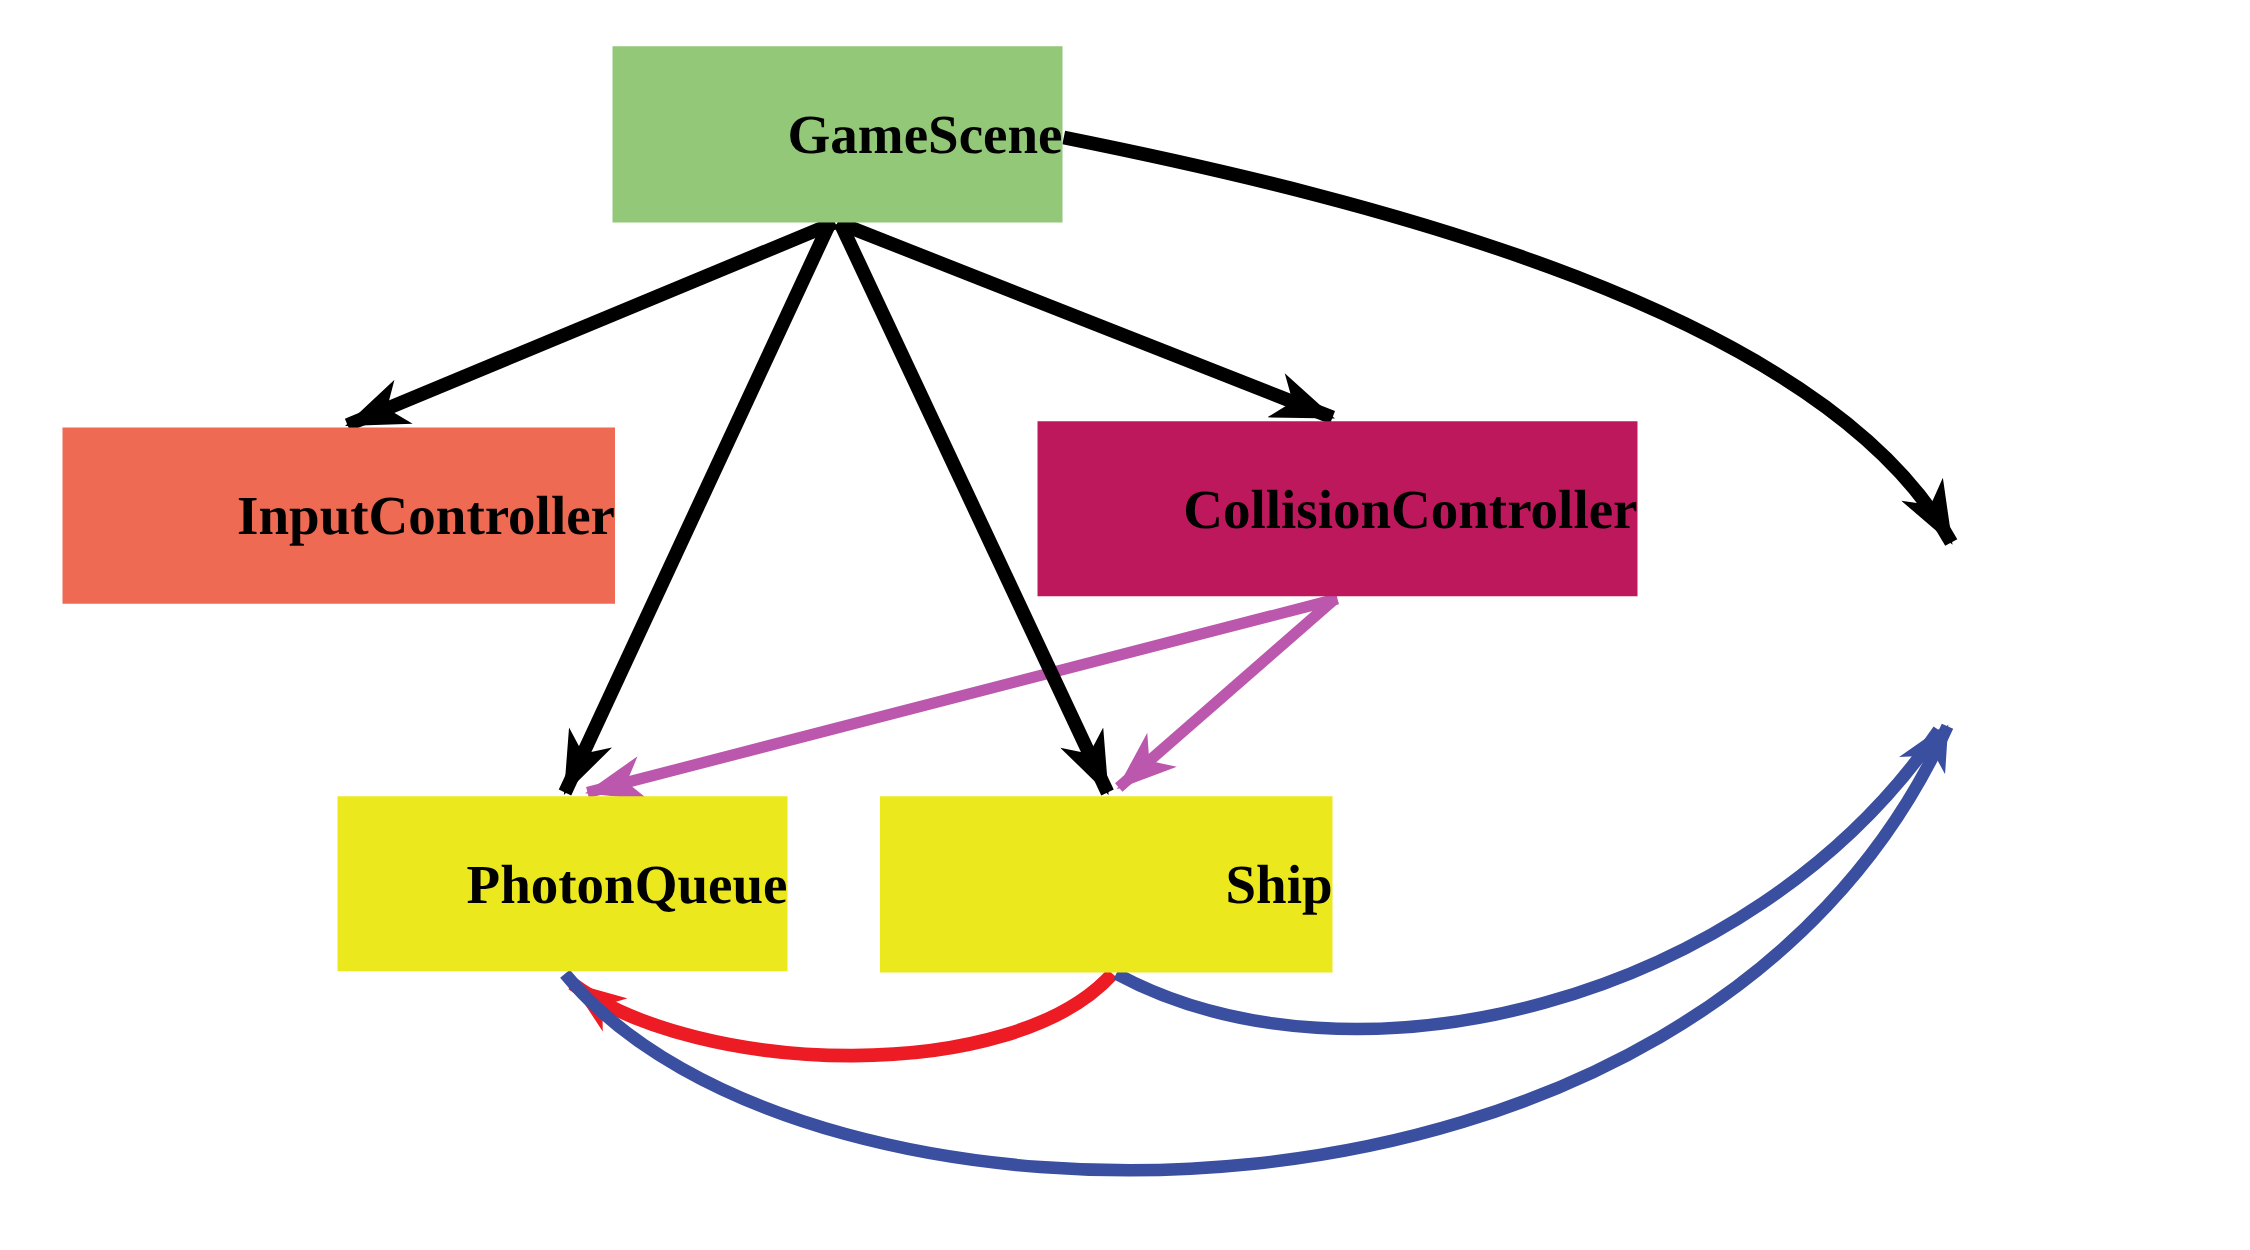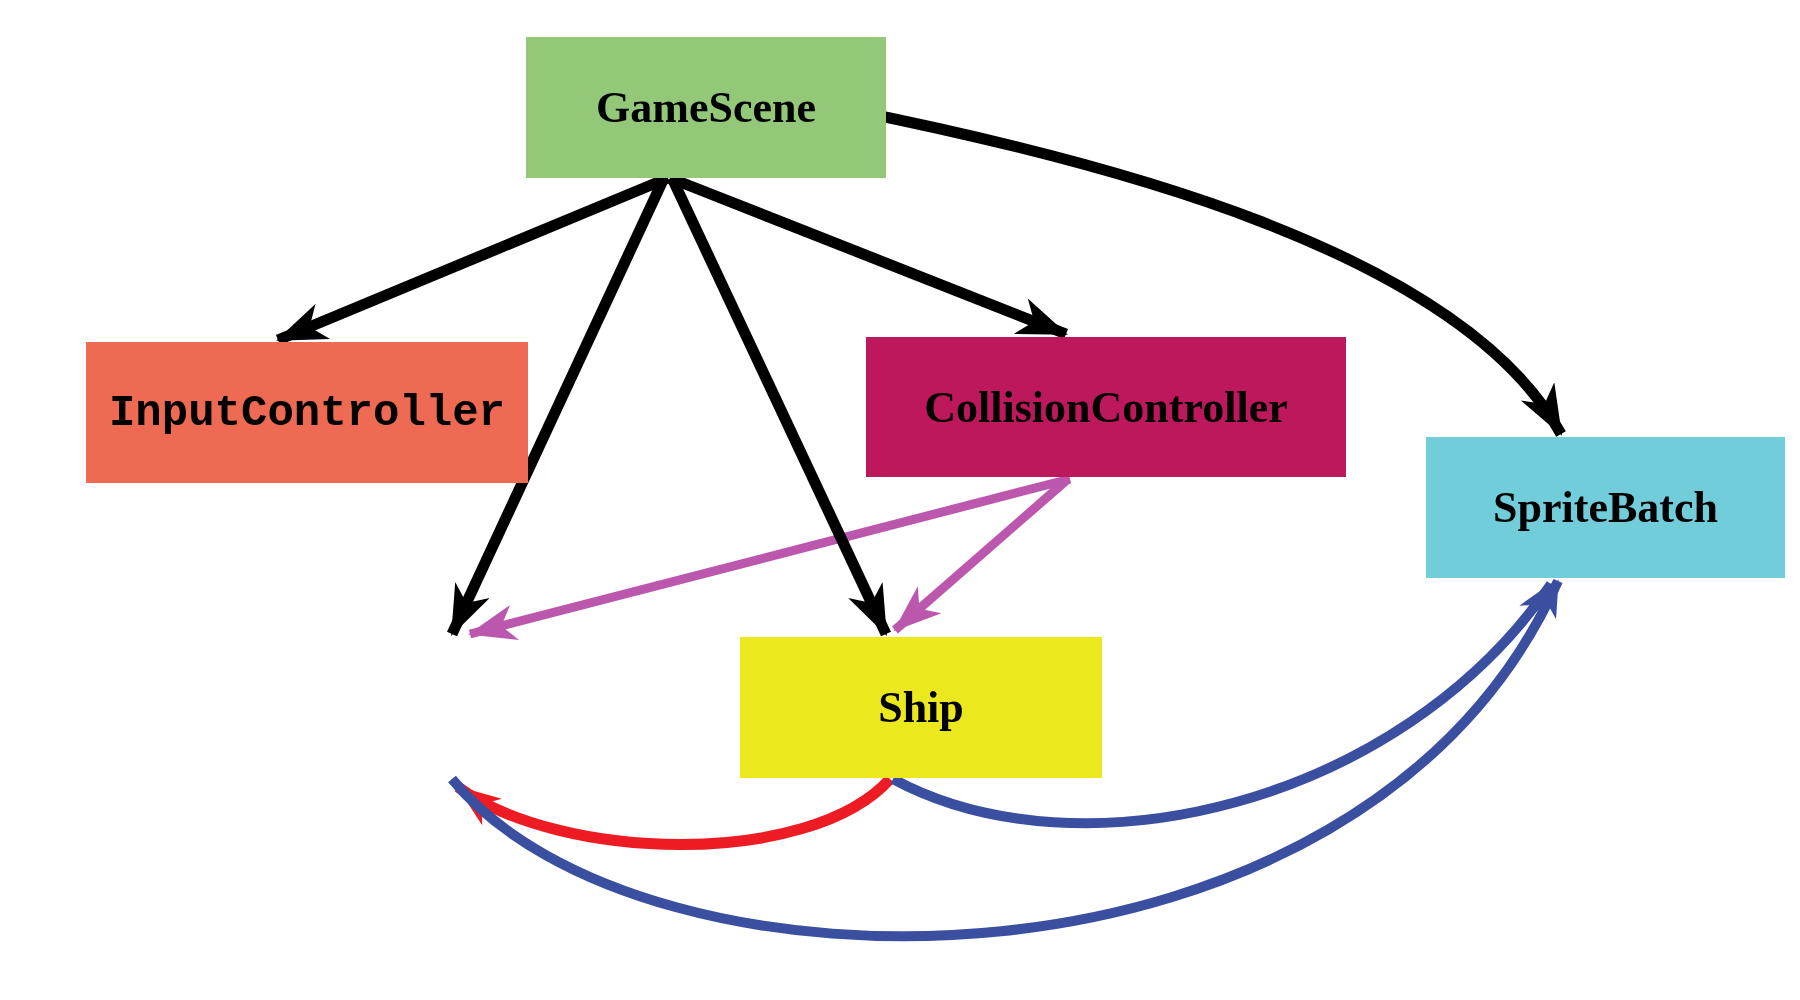--- a/index.html
+++ b/index.html
@@ -22,23 +22,22 @@
     left: 0;
     top: 0;
     width: 1800px;
     height: 1000px;
     pointer-events: none;
   }
   .node {
     position: absolute;
     display: flex;
     align-items: center;
-    justify-content: center;
+    justify-content: flex-end;
     box-sizing: border-box;
-    margin-left: 36px;
   }
   .node-label {
     font-weight: 700;
     font-size: 44px;
     color: #000000;
     letter-spacing: 0px;
     white-space: nowrap;
   }
 </style>
 </head>
@@ -72,30 +71,30 @@
         <path d="M 672 178 L 886 634" fill="none" stroke="#000000" stroke-width="11" marker-end="url(#arrow-black)"></path>
         <path d="M 670 178 L 1066 334" fill="none" stroke="#000000" stroke-width="11" marker-end="url(#arrow-black)"></path>
         <path d="M 851 110 C 1100 160, 1460 250, 1561 434" fill="none" stroke="#000000" stroke-width="11" marker-end="url(#arrow-black)"></path>
       </g>
   </svg>
 
   <div class="node" style="left: 490px; top: 37px; width: 360px; height: 141px; background: rgb(146, 200, 120);">
     <span class="node-label">GameScene</span>
   </div>
 
-  <div class="node" style="left: 50px; top: 342px; width: 442px; height: 141px; background: rgb(238, 106, 82); font-family: Liberation Mono, monospace;">
+  <div class="node" style="left: 50px; top: 342px; width: 442px; height: 141px; background: rgb(238, 106, 82);">
     <span class="node-label">InputController</span>
   </div>
 
   <div class="node" style="left: 830px; top: 337px; width: 480px; height: 140px; background: #be185d;">
     <span class="node-label">CollisionController</span>
   </div>
 
-  <div class="node" style="left: 1390px; top: 437px; width: 359px; height: 141px; background: rgb(112, 205, 217);">
-    <span class="node-label">SpriteBatch</span>
+
+  <div class="node" style="left: 270px; top: 637px; width: 360px; height: 140px; background: rgb(236, 232, 30);">
+    <span class="node-label">PhotonQueue</span>
   </div>
-
 
   <div class="node" style="left: 704px; top: 637px; width: 362px; height: 141px; background: rgb(236, 232, 30);">
     <span class="node-label">Ship</span>
   </div>
 
 </div>
 
 </body></html>

